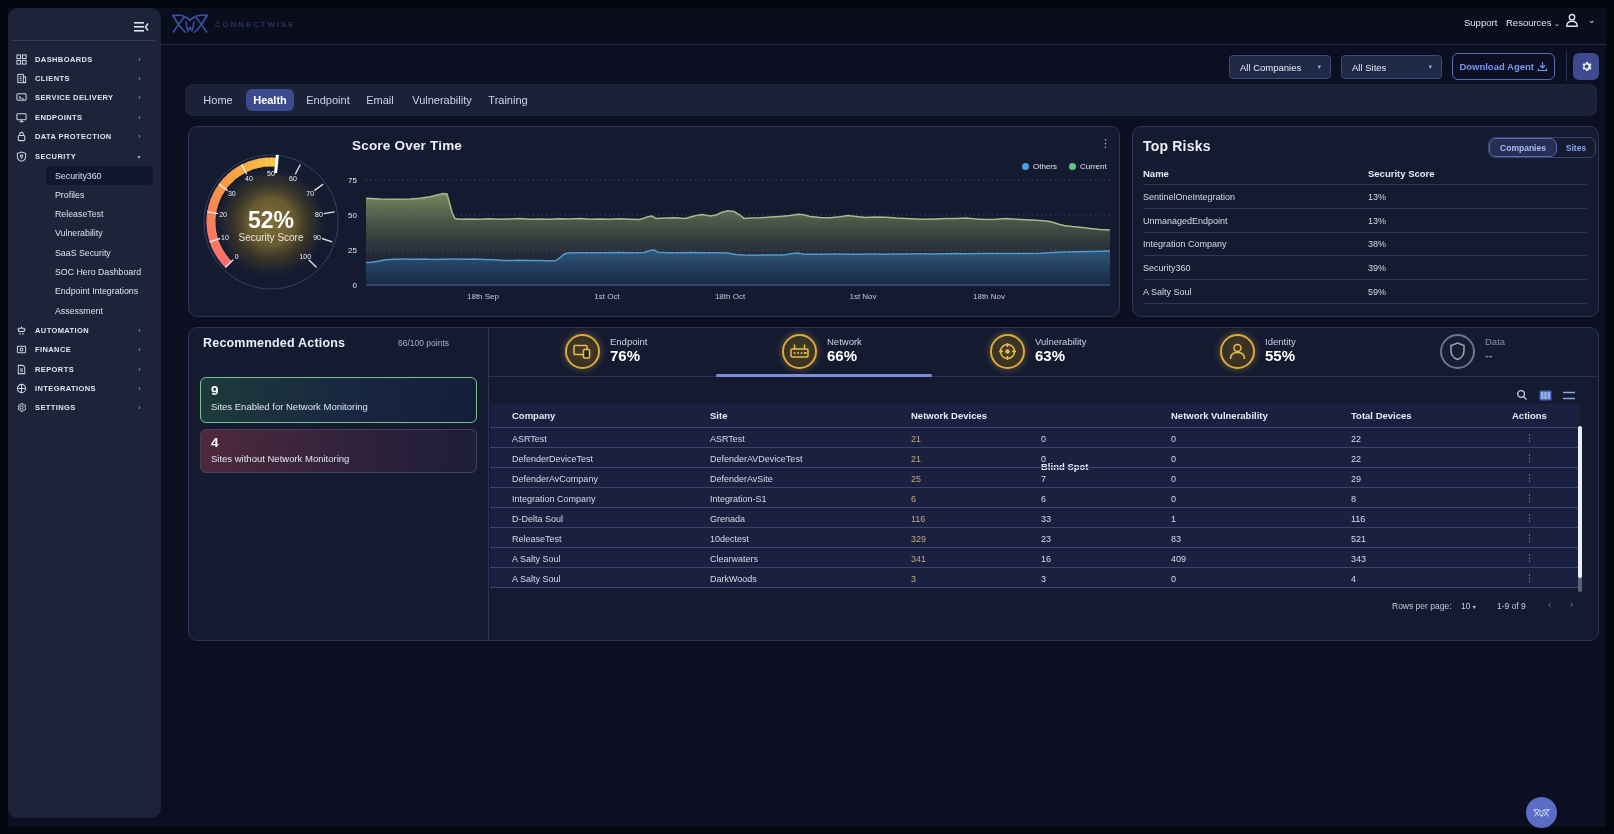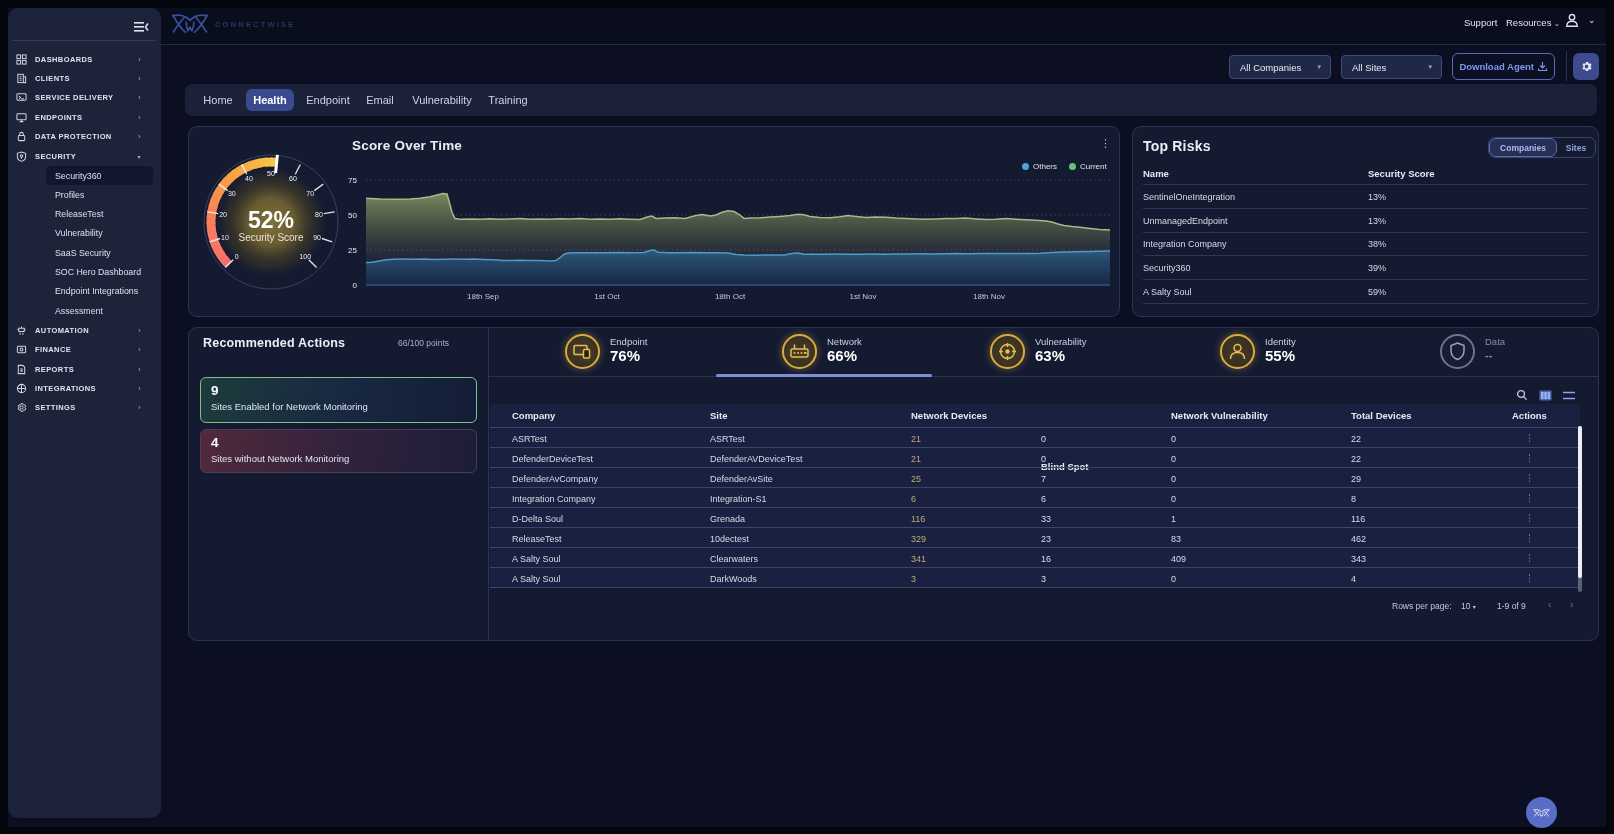--- a/index.html
+++ b/index.html
@@ -459,21 +459,21 @@
     <div class="abs td" style="left:1041px;top:514px;">33</div>
     <div class="abs td" style="left:1171px;top:514px;">1</div>
     <div class="abs td" style="left:1351px;top:514px;">116</div>
     <div class="abs" style="left:1525px;top:513px;color:#8fa3e8;font-size:9px;">⋮</div>
     <div class="abs" style="left:490px;top:527px;width:1090px;height:1px;background:#3c4569;"></div>
     <div class="abs td" style="left:512px;top:534px;">ReleaseTest</div>
     <div class="abs td" style="left:710px;top:534px;">10dectest</div>
     <div class="abs td tan" style="left:911px;top:534px;">329</div>
     <div class="abs td" style="left:1041px;top:534px;">23</div>
     <div class="abs td" style="left:1171px;top:534px;">83</div>
-    <div class="abs td" style="left:1351px;top:534px;">462</div>
+    <div class="abs td" style="left:1351px;top:534px;">521</div>
     <div class="abs" style="left:1525px;top:533px;color:#8fa3e8;font-size:9px;">⋮</div>
     <div class="abs" style="left:490px;top:547px;width:1090px;height:1px;background:#3c4569;"></div>
     <div class="abs td" style="left:512px;top:554px;">A Salty Soul</div>
     <div class="abs td" style="left:710px;top:554px;">Clearwaters</div>
     <div class="abs td tan" style="left:911px;top:554px;">341</div>
     <div class="abs td" style="left:1041px;top:554px;">16</div>
     <div class="abs td" style="left:1171px;top:554px;">409</div>
     <div class="abs td" style="left:1351px;top:554px;">343</div>
     <div class="abs" style="left:1525px;top:553px;color:#8fa3e8;font-size:9px;">⋮</div>
     <div class="abs" style="left:490px;top:567px;width:1090px;height:1px;background:#3c4569;"></div>

